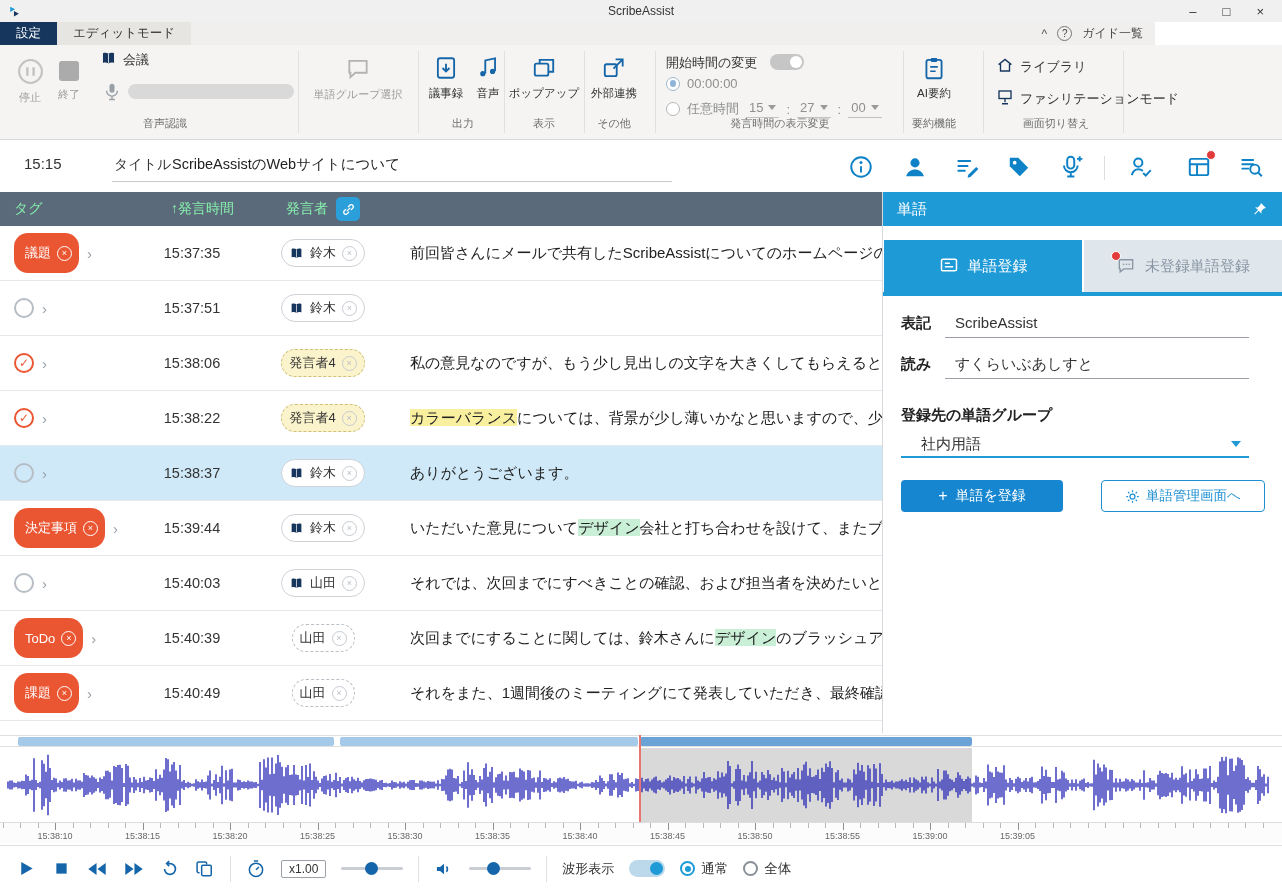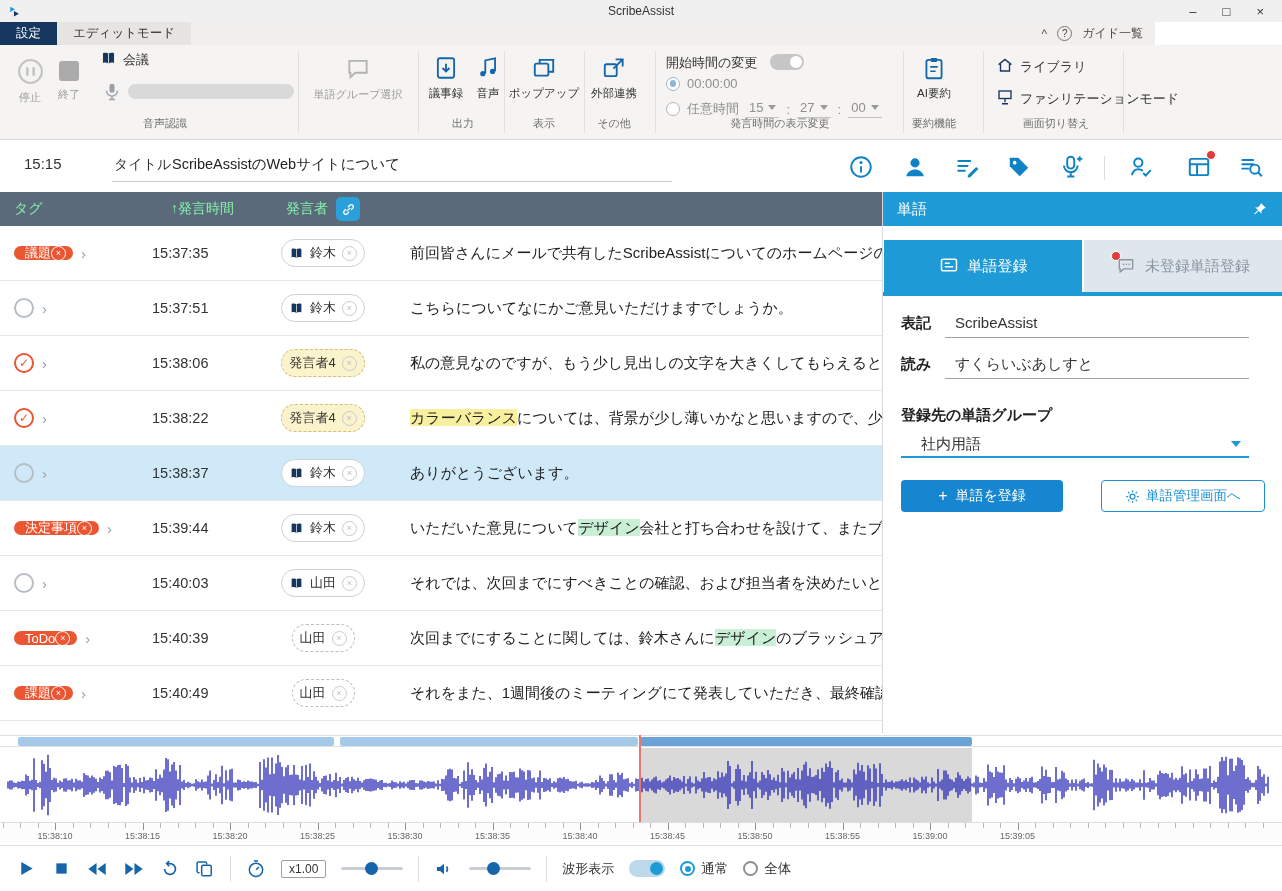--- a/index.html
+++ b/index.html
@@ -43,26 +43,26 @@
 .dot{position:absolute;width:10px;height:10px;border-radius:50%;background:#e23b3b;border:1.5px solid #fff}
 
 .thead{position:absolute;left:0;top:192px;width:882px;height:34px;background:#5b6a7a;color:#86efac;display:grid;grid-template-columns:152px 96px 150px 1fr;align-items:center;font-size:14px}
 .th-time{text-align:right;padding-right:14px}
 .th-sp{display:flex;align-items:center;justify-content:center}
 .linkbox{width:24px;height:24px;background:#2b9fd9;border-radius:5px;display:flex;align-items:center;justify-content:center;margin-left:8px}
 .rows{position:absolute;left:0;top:226px;width:882px}
 .trow{display:grid;grid-template-columns:152px 96px 150px 1fr;height:55px;align-items:center;border-bottom:1px solid #e5e8ea;background:#fff}
 .trow.sel{background:#cfe9f8}
 .tagcell{display:flex;align-items:center;gap:8px;padding-left:14px}
-.badge{background:#ea5532;color:#fff;border-radius:14px;height:14px;display:inline-flex;align-items:center;padding:0 7px 0 11px;font-size:13px;white-space:nowrap}
+.badge{background:#ea5532;color:#fff;border-radius:14px;height:40px;display:inline-flex;align-items:center;gap:6px;padding:0 7px 0 11px;font-size:13px;white-space:nowrap}
 .bx{width:15px;height:15px;border:1.2px solid #fff;border-radius:50%;font-size:9px;display:flex;align-items:center;justify-content:center}
 .circ{width:20px;height:20px;border:2px solid #b7bdc4;border-radius:50%;flex:none}
 .circ.chk{border-color:#ea5532;color:#ea5532;font-size:12px;font-weight:bold;display:flex;align-items:center;justify-content:center}
 .chev{color:#98a0a8;font-size:15px;line-height:1}
-.timecell{text-align:left;padding-right:16px;font-size:14.5px;color:#333}
+.timecell{text-align:center;padding-right:16px;font-size:14.5px;color:#333}
 .spcell{display:flex;justify-content:center}
 .chip{display:inline-flex;align-items:center;gap:6px;height:28px;padding:0 7px;border-radius:15px;border:1px solid #cdd2d7;font-size:13px;color:#333;background:#fff;white-space:nowrap}
 .chip.yellow{background:#fbf3cb;border:1px dashed #cfc07b}
 .chip.dashed{border:1px dashed #b9bfc6}
 .xc{width:15px;height:15px;border:1px solid #c6cbd1;border-radius:50%;color:#b9bfc6;font-size:9px;display:flex;align-items:center;justify-content:center}
 .bookic{display:flex}
 .content{font-size:15px;color:#222;white-space:nowrap;overflow:hidden;padding-left:12px}
 .hl-green{background:#c9efd6}
 .hl-yellow{background:#f8ef9f}
 
@@ -374,21 +374,20 @@
           <span class="bookic">
             <svg viewBox="0 0 24 24" width="15" height="15">
               <path d="M12 5.2C10 3.8 6.6 3.6 4.2 4.6v13.6c2.4-1 5.8-.8 7.8.8 2-1.6 5.4-1.8 7.8-.8V4.6C17.4 3.6 14 3.8 12 5.2z" fill="#17365d"></path>
               <path d="M12 5.4v13.4" stroke="#fff" stroke-width="1.1"></path>
             </svg>
           </span>
           <span>鈴木</span>
           <span class="xc">×</span>
         </span>
       </div>
-      <div class="content"><span>こちらについてなにかご意見いただけますでしょうか。</span></div>
     </div>
     <div class="trow">
       <div class="tagcell">
         <span class="circ chk">✓</span>
         <span class="chev">›</span>
       </div>
       <div class="timecell">15:38:06</div>
       <div class="spcell">
         <span class="chip yellow">
           <span>発言者4</span>

